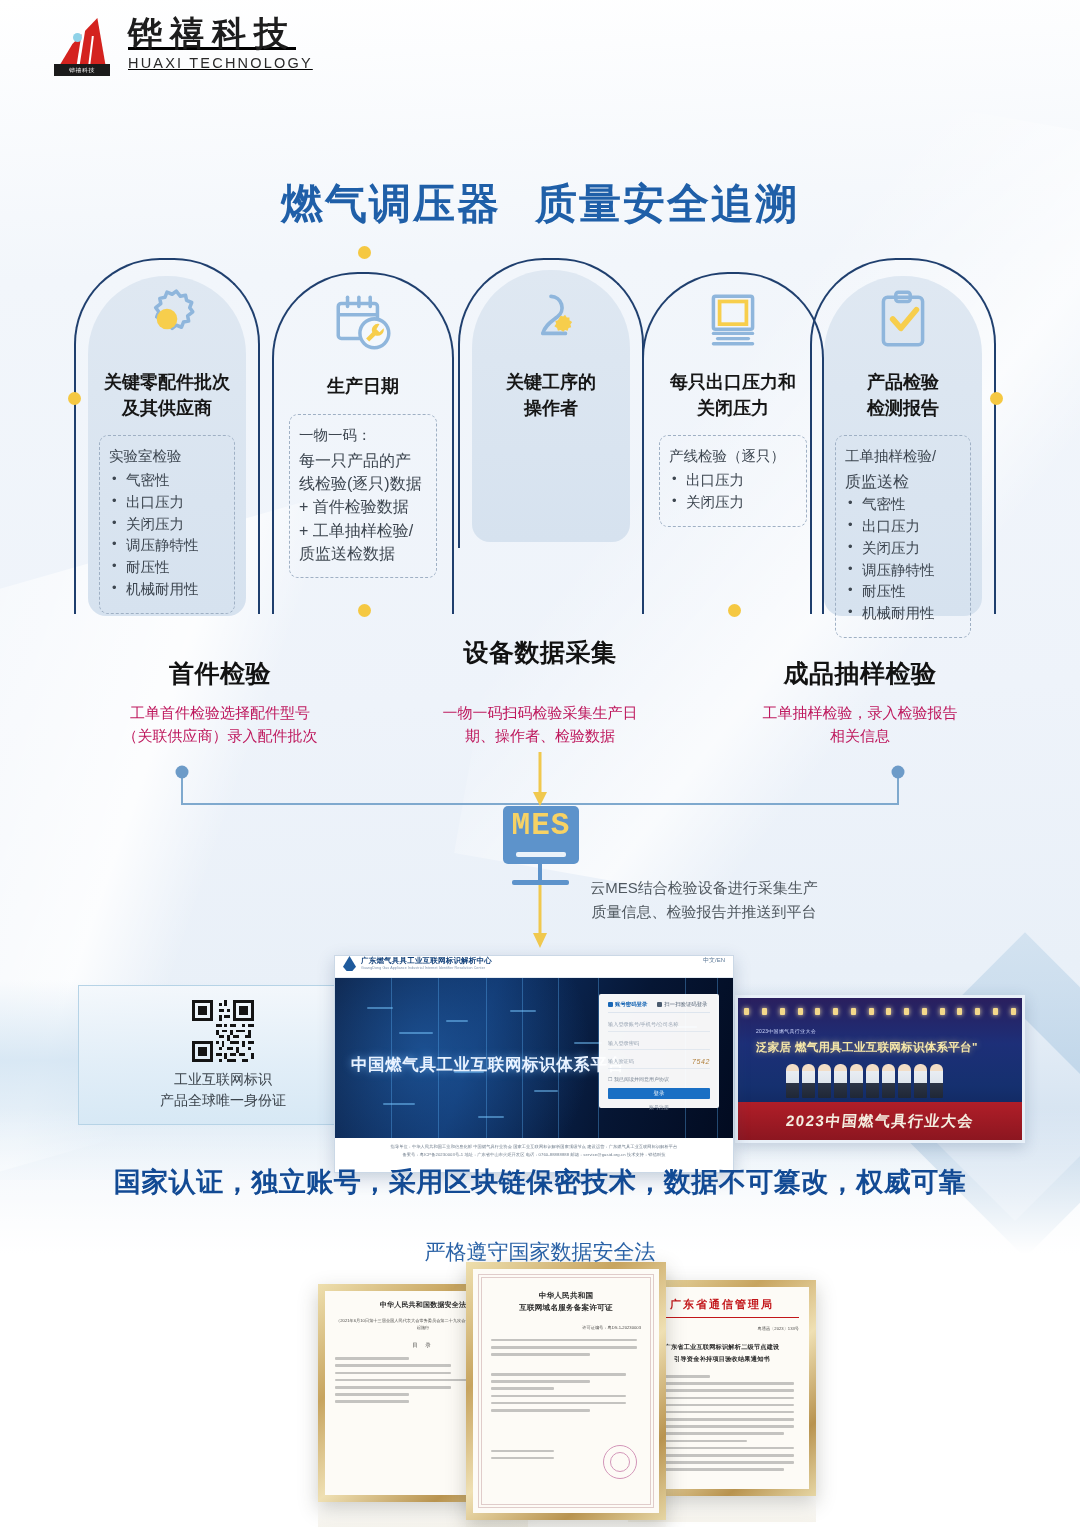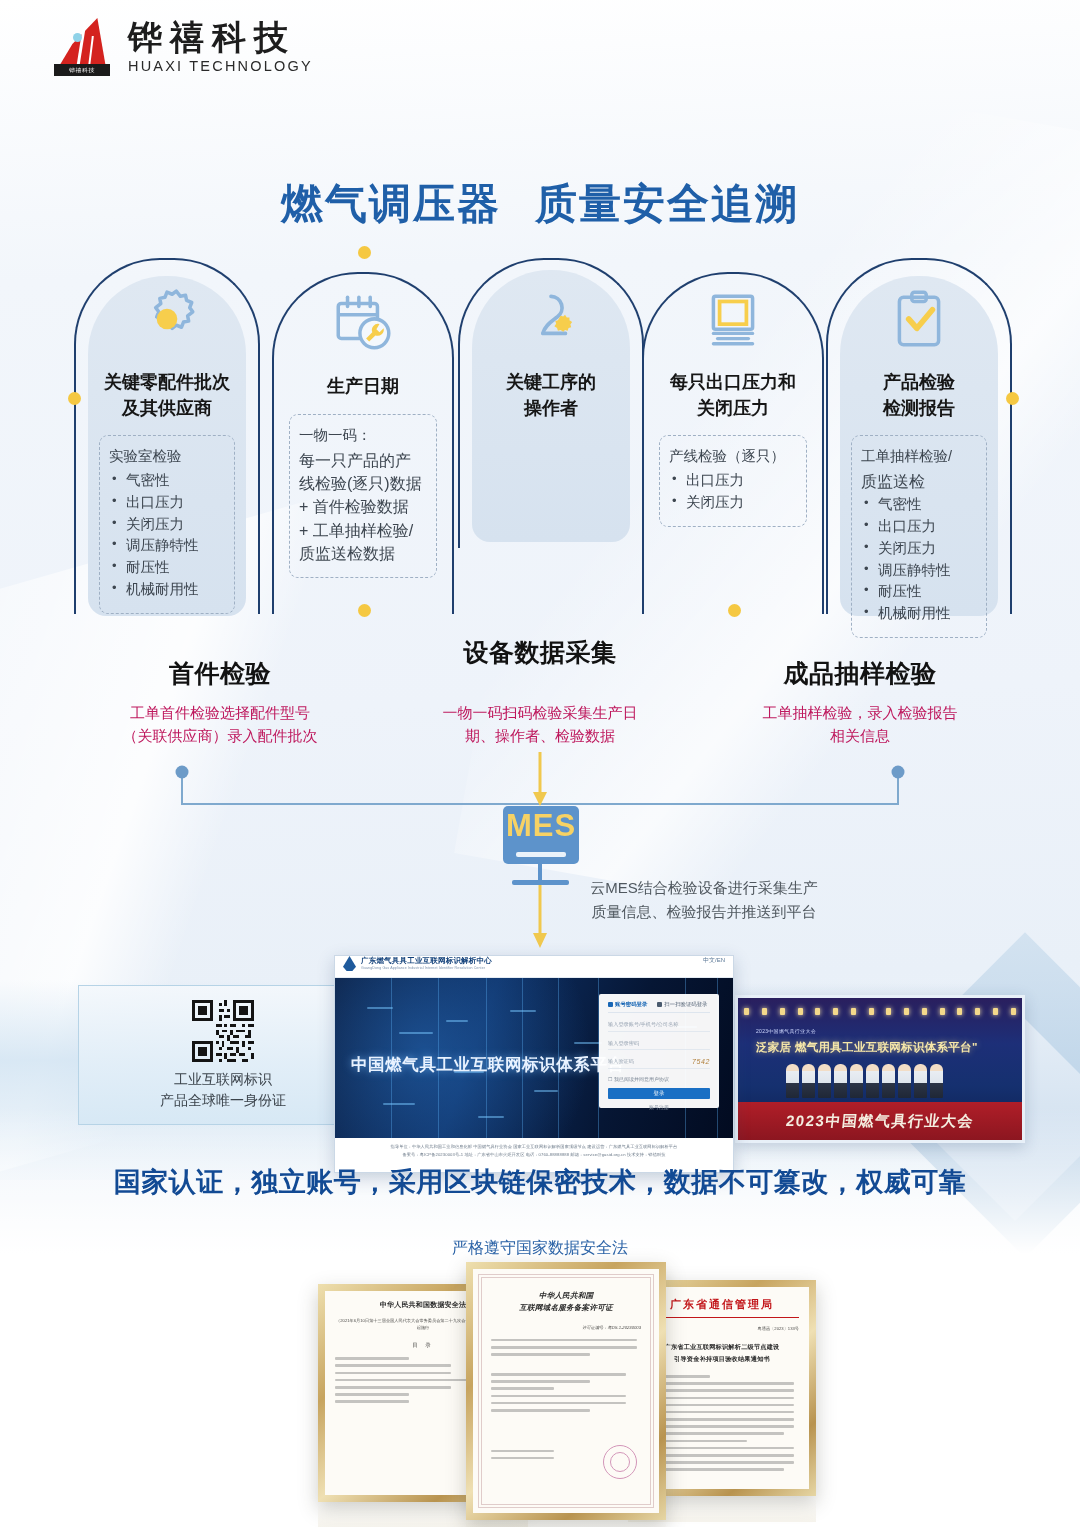--- a/index.html
+++ b/index.html
@@ -57,22 +57,23 @@
     right: -10px; top: 1040px;
     width: 150px; height: 150px;
     background: linear-gradient(135deg, #e7eff7 0%, #c6d9ec 100%);
     transform: rotate(45deg);
   }
 
   
   .logo-wrap {
     position: absolute;
     left: 52px; top: 16px;
-    display: flex; align-items: center; gap: 14px;
+    display: flex; align-items: flex-start; gap: 14px;
     z-index: 20;
+    text-decoration: underline;
   }
   .logo-mark { position: relative; width: 62px; height: 62px; }
   .logo-sail {
     position: absolute; left: 6px; top: 2px;
     width: 48px; height: 50px;
     background: #d4231f;
     clip-path: polygon(82% 0%, 100% 100%, 0% 100%, 30% 52%);
   }
   .logo-sail-line {
     position: absolute; left: 28px; top: 6px;
@@ -221,21 +222,21 @@
     position: absolute;
     left: 503px; top: 806px;
     width: 76px; height: 58px;
     background: #5d93cb;
     border-radius: 5px;
     display: flex; align-items: flex-start; justify-content: center;
     z-index: 9;
   }
   .mes-box span {
     color: #f7d264; font-size: 31px; font-weight: bold;
-    letter-spacing: 1px; line-height: 1.15; margin-top: 2px;
+    letter-spacing: 1px; line-height: 1.15; margin-top: 2px; font-family: Liberation Mono, monospace;
   }
   .mes-box::after {
     content: ""; position: absolute;
     left: 13px; bottom: 7px; width: 50px; height: 5px;
     background: #eaf2fa; border-radius: 2px;
   }
   .mes-stand {
     position: absolute; left: 538px; top: 864px;
     width: 4px; height: 18px; background: #5d93cb; z-index: 9;
   }
@@ -407,21 +408,21 @@
   
   .bottom-headline {
     position: absolute; left: 0; right: 0; top: 1164px;
     text-align: center;
     font-size: 27px; font-weight: bold; color: #124a94;
     letter-spacing: .5px; z-index: 14;
   }
   .bottom-sub {
     position: absolute; left: 0; right: 0; top: 1238px;
     text-align: center;
-    font-size: 16px; color: #2a62a6; z-index: 14;
+    font-size: 21px; color: #2a62a6; z-index: 14;
   }
 
   
   .certs {
     position: absolute;
     left: 0; right: 0; top: 1262px; height: 262px;
     z-index: 13;
   }
   .cert-frame {
     position: absolute;
@@ -605,21 +606,21 @@
       <div class="dashed-box wide">
         <div class="db-head">产线检验（逐只）</div>
         <ul class="db-list">
           <li>出口压力</li>
           <li>关闭压力</li>
         </ul>
       </div>
     </div>
   </div>
 
-  <div class="card" style="left:752px;">
+  <div class="card" style="left:736px;">
     <div class="capsule-outline" style="left:-14px; top:6px; width:186px; height:356px;"></div>
     <div class="capsule-fill" style="left:0px; top:24px; width:158px; height:340px;"></div>
     <div class="yellow-dot" style="left:166px; top:140px;"></div>
     <div class="card-inner">
       <div class="card-icon">
         <svg viewBox="0 0 64 64" width="66" height="66">
           <rect x="13" y="11" width="38" height="46" rx="4" fill="none" stroke="#8fb6dc" stroke-width="3.4"></rect>
           <rect x="25" y="6" width="14" height="9" rx="2.5" fill="none" stroke="#8fb6dc" stroke-width="3.4"></rect>
           <path d="M22 32 l8 9 15-18" fill="none" stroke="#f7ce4c" stroke-width="5.5" stroke-linecap="round" stroke-linejoin="round"></path>
         </svg>
@@ -882,21 +883,21 @@
         <div class="cert-line m"></div>
         <div class="cert-line xl"></div>
           <div class="cert-line xl"></div>
         <div class="cert-line xl"></div>
           <div class="cert-line l"></div>
       </div>
     </div>
     <div class="cert-reflection"></div>
   </div>
 
-  <div class="cert-frame" style="left:466px; top:0px; width:200px; height:258px; position:absolute; z-index:3;font-style:italic;">
+  <div class="cert-frame" style="left:466px; top:0px; width:200px; height:258px; position:absolute; z-index:3;">
     <div class="cert-inner">
       <div class="cert-lace"></div>
       <div class="cert-title" style="margin-top:12px;font-size:7.6px;">
         <span>中华人民共和国</span><br><span>互联网域名服务备案许可证</span>
       </div>
       <div class="cert-sub" style="text-align:right;margin-top:10px;margin-right:8px;">许可证编号：粤DS.1-20230003</div>
       <div class="cert-body" style="margin:8px 8px 0 8px;">
         <div class="cert-line xl"></div>
           <div class="cert-line xl"></div>
           <div class="cert-line m"></div>

